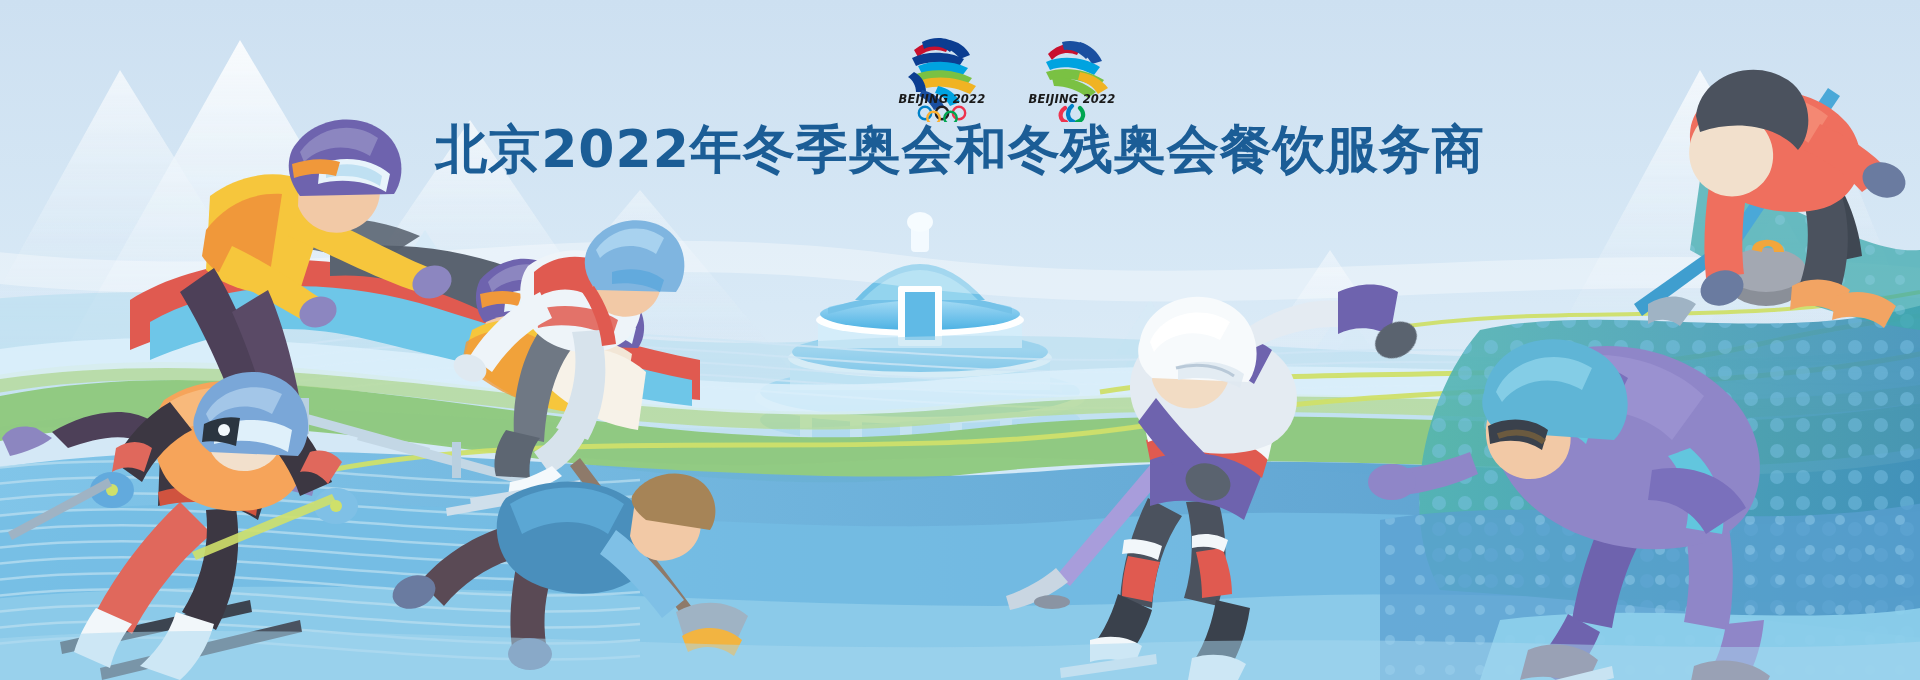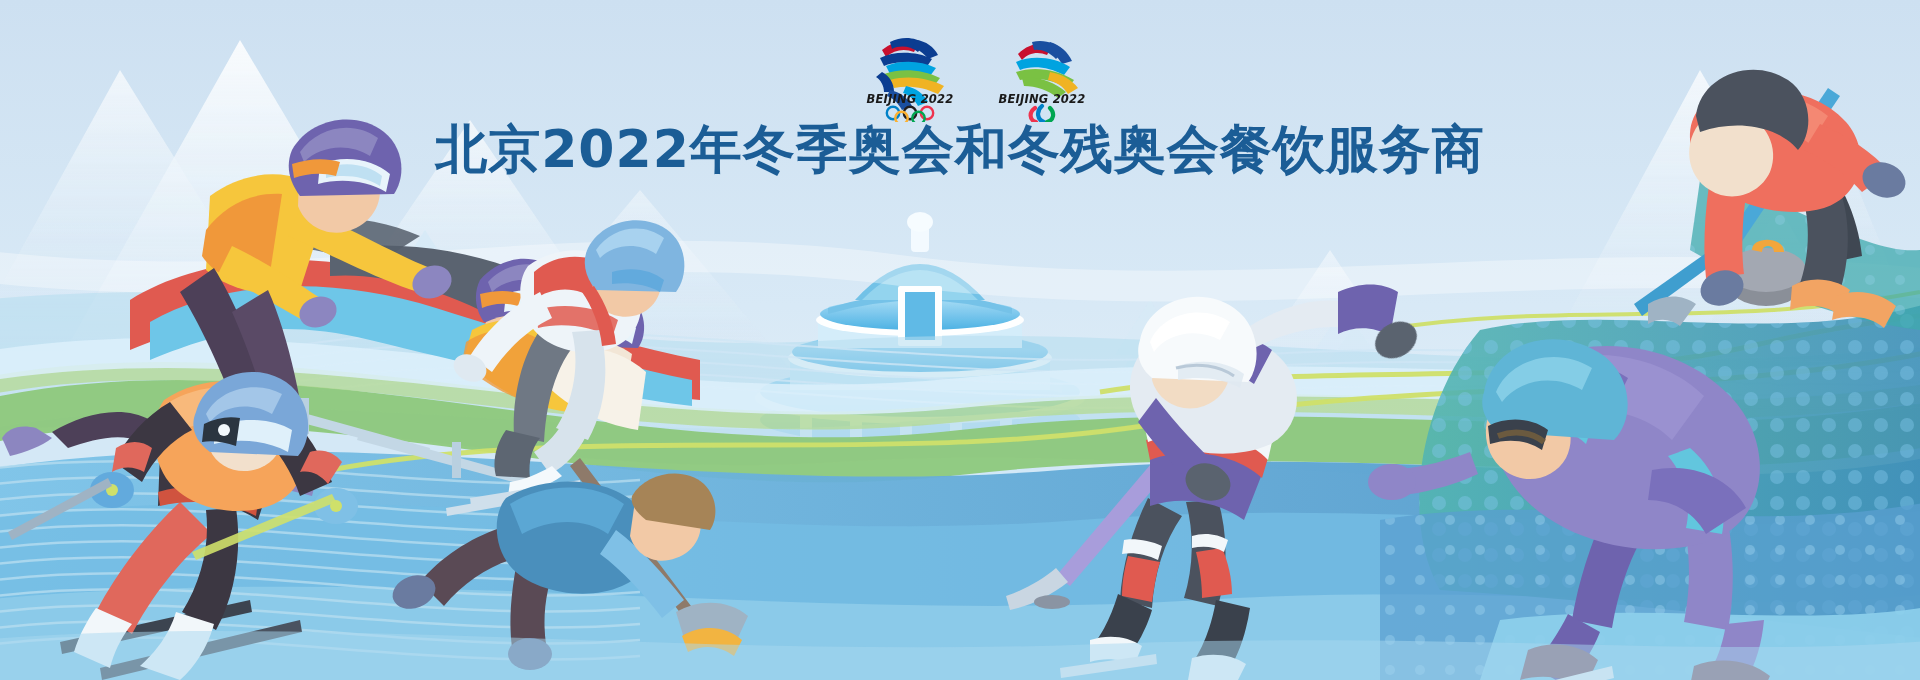--- a/index.html
+++ b/index.html
@@ -22,21 +22,21 @@
     z-index:30;
     pointer-events:none;
   }
   #logo-row{
     position:absolute;
     left:860px; top:28px;
     width:230px; height:92px;
     display:flex; align-items:flex-start; justify-content:space-between;
     pointer-events:auto;
   }
-  .emblem{width:98px;height:92px;position:relative;}
+  .emblem{width:98px;height:92px;position:relative;margin-left:32px;}
   .emblem svg{display:block;}
 
   #title-block{
     position:absolute;
     left:0; top:122px; width:1920px;
     text-align:center;
     pointer-events:auto;
   }
   #main-title{
     display:inline-block;

